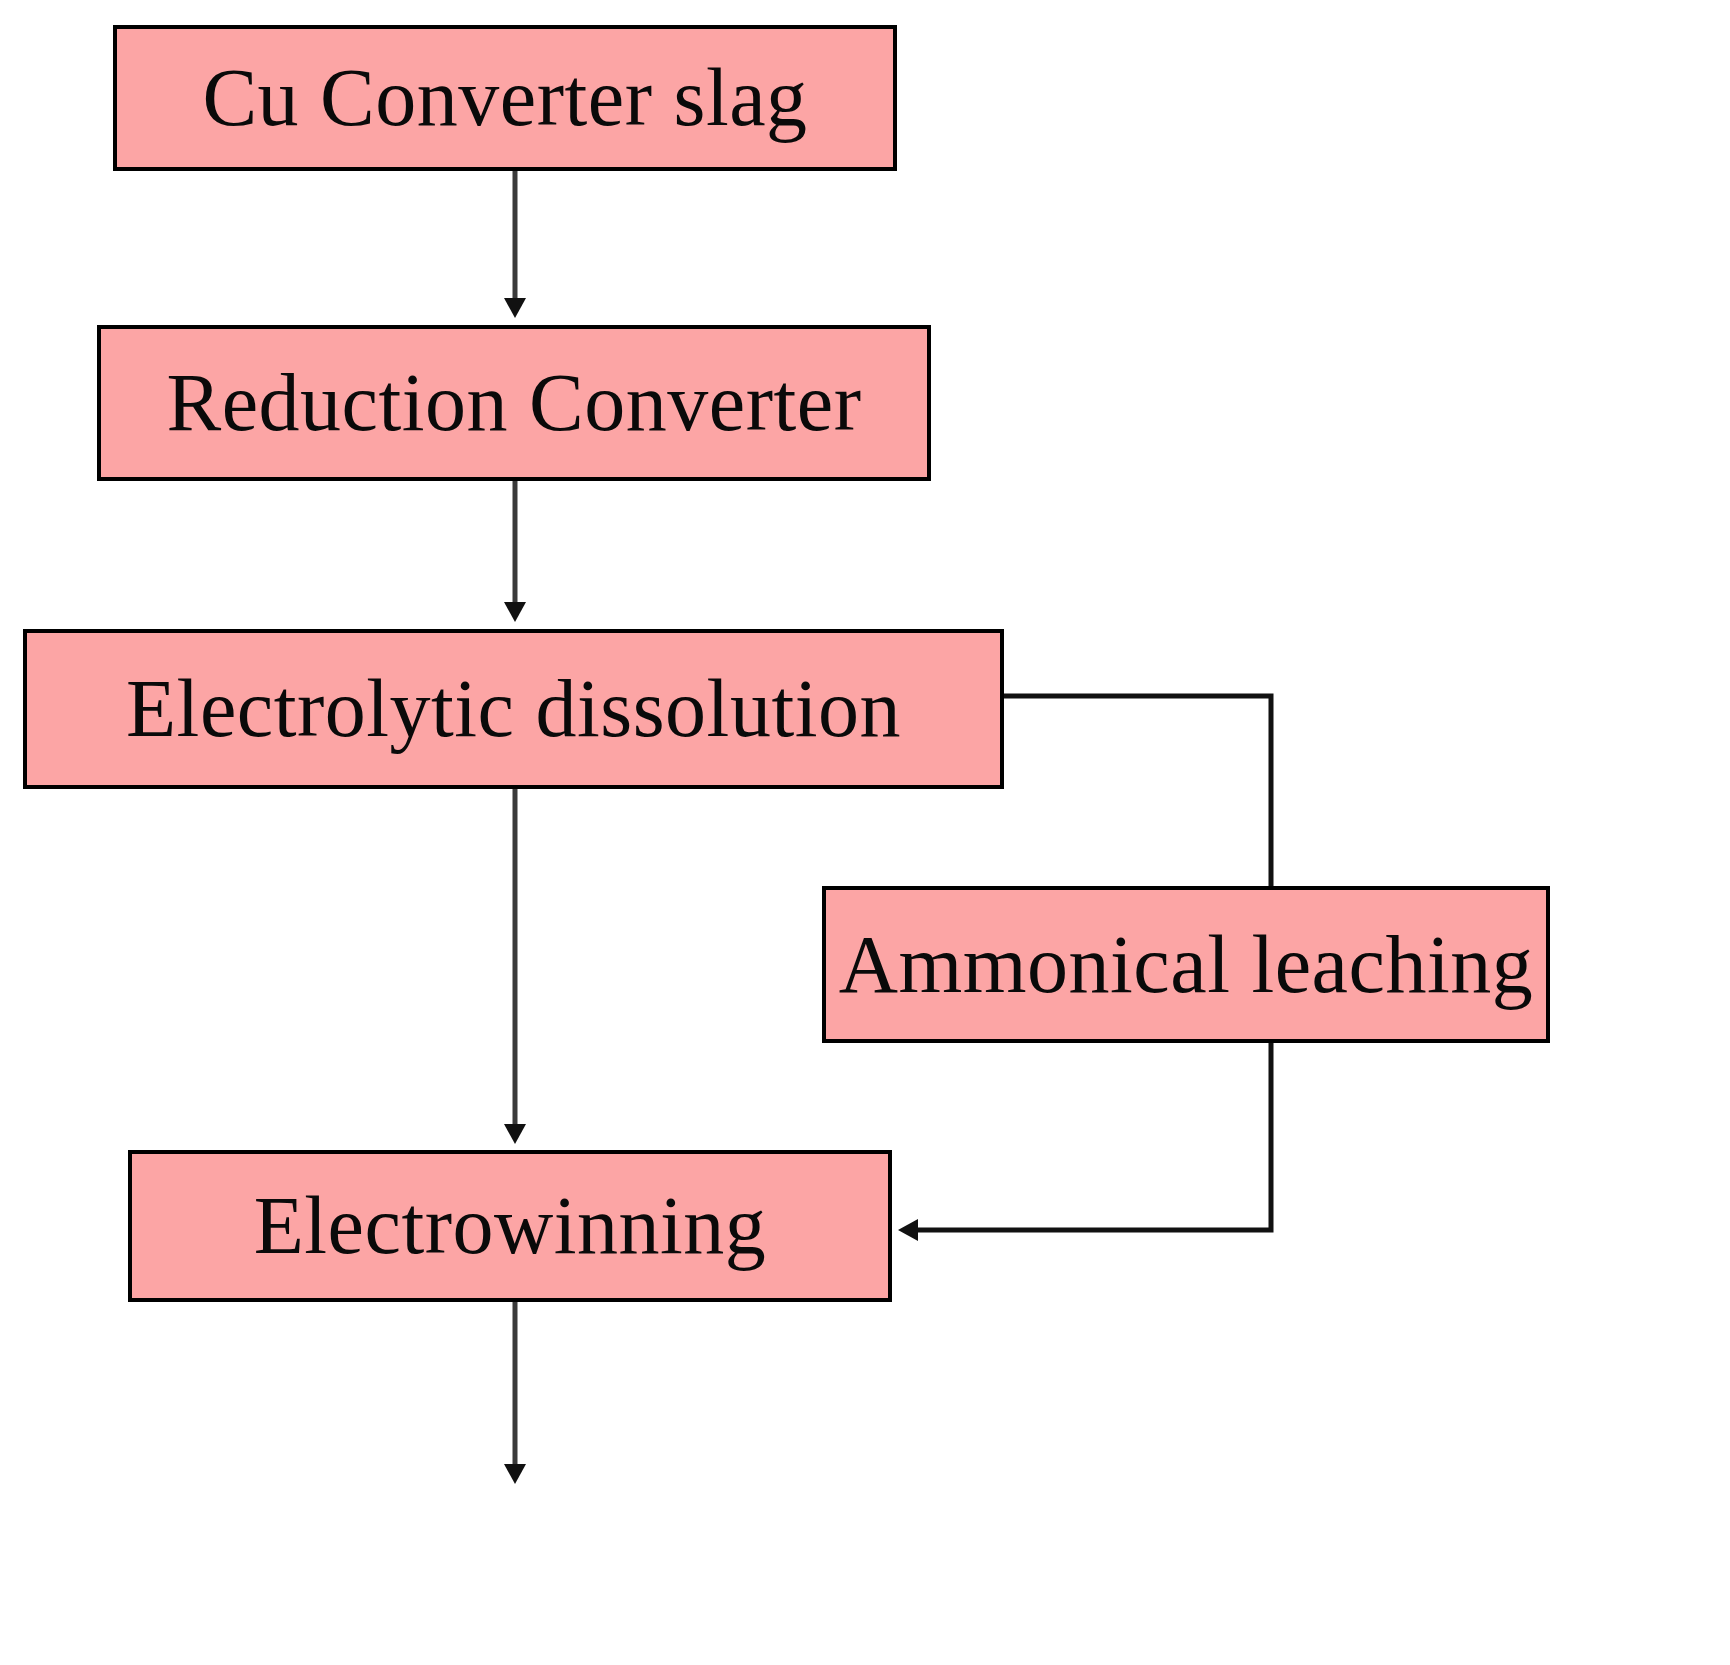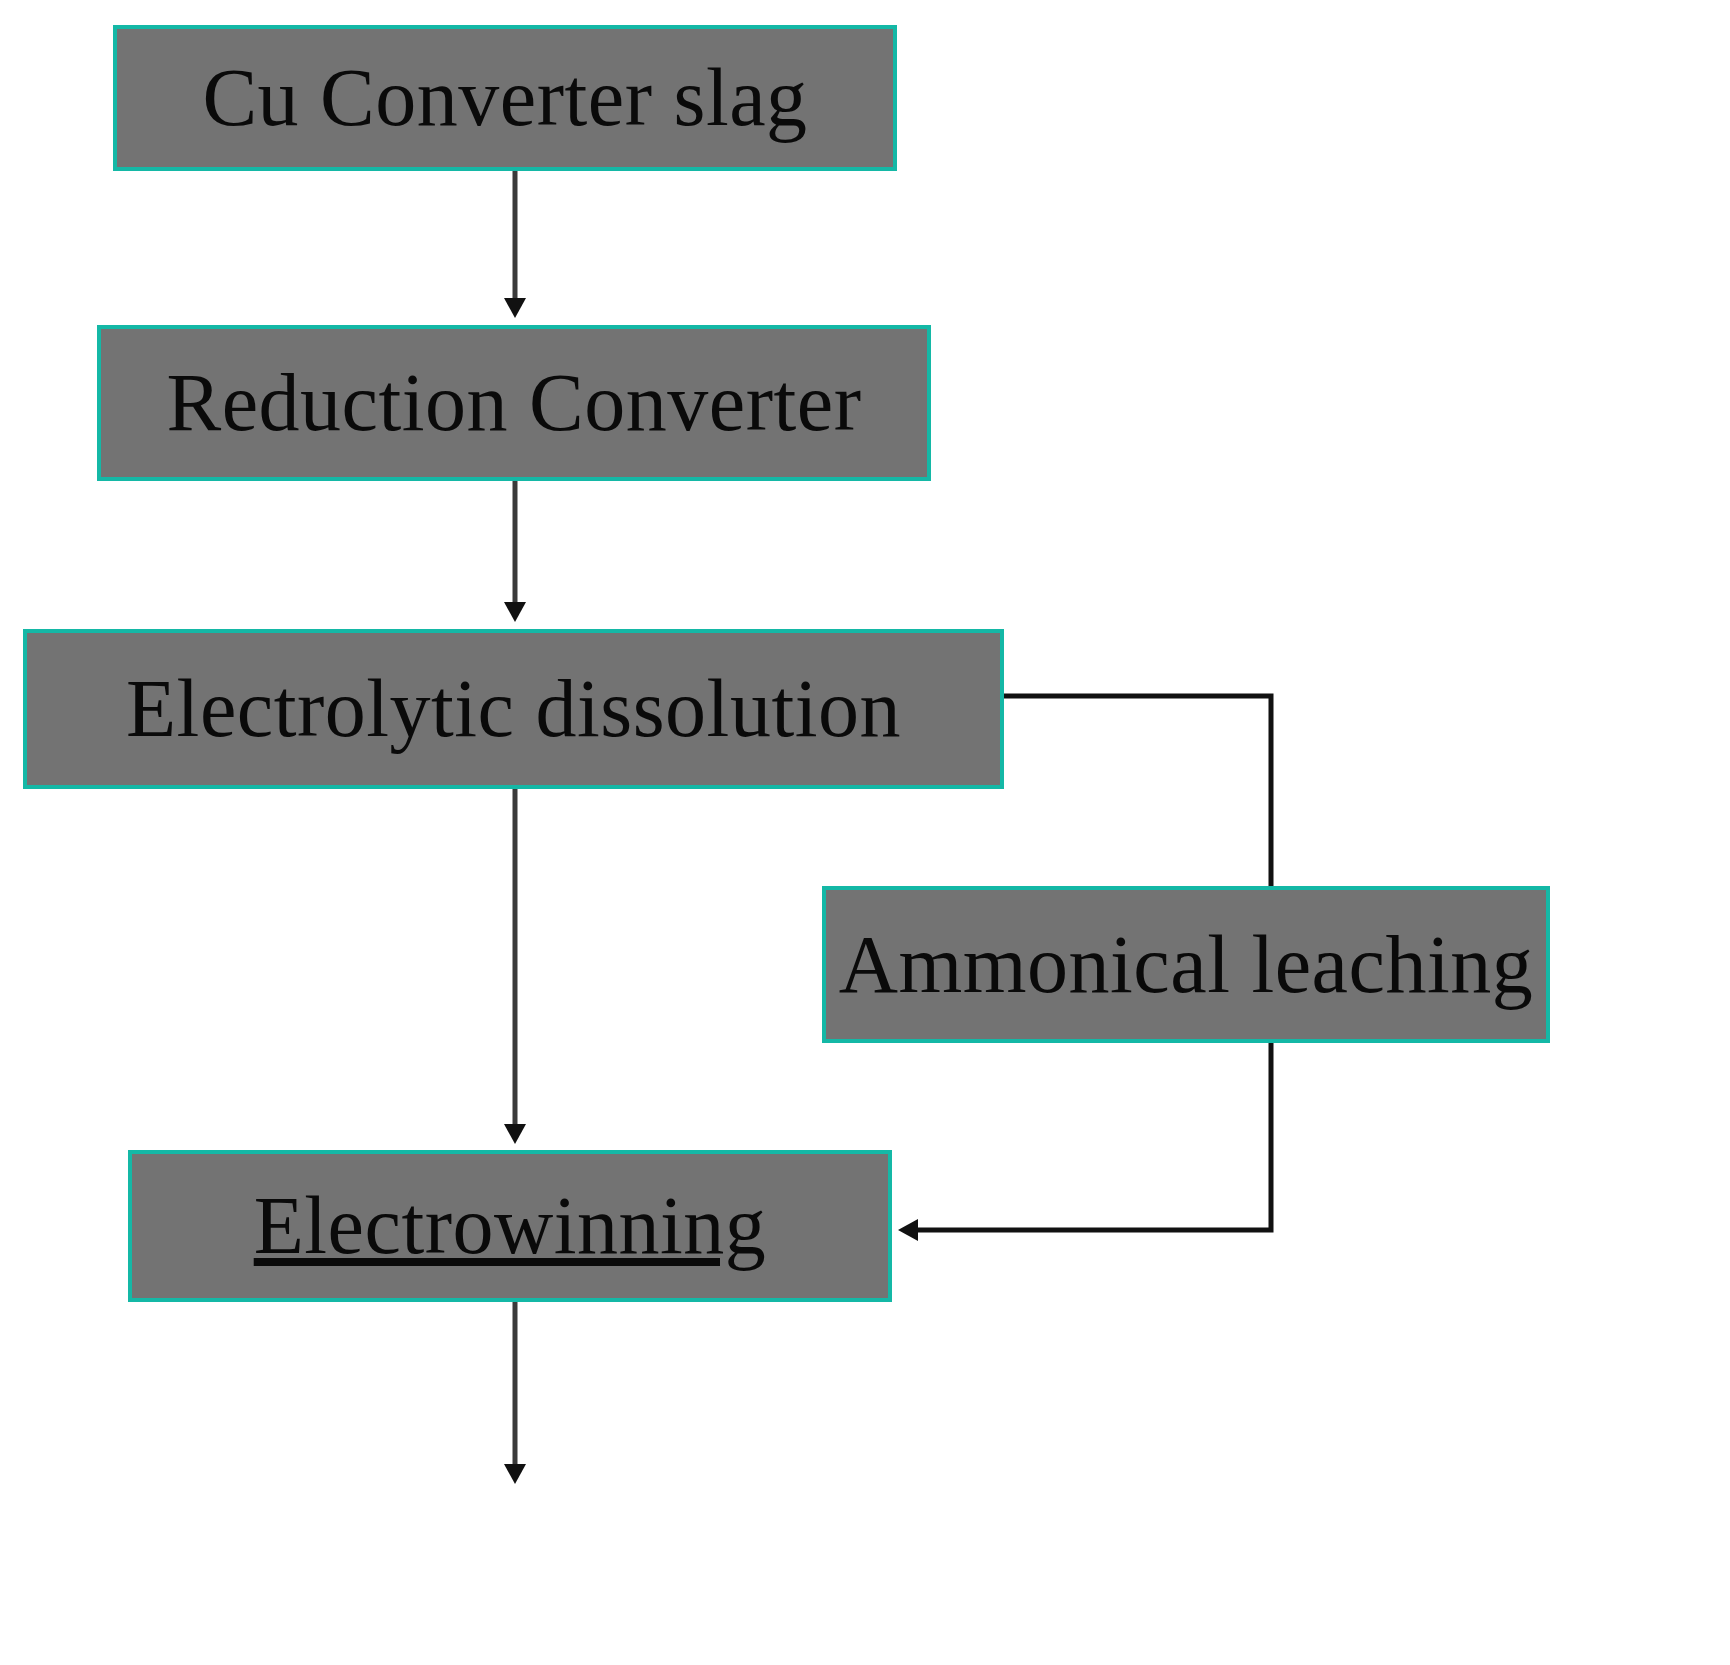--- a/index.html
+++ b/index.html
@@ -11,41 +11,41 @@
     position: relative;
     width: 1730px;
     height: 1665px;
     background: #ffffff;
     overflow: hidden;
     font-family: "Liberation Serif", "DejaVu Serif", serif;
   }
   .node {
     position: absolute;
     box-sizing: border-box;
-    border: 4px solid #14b8a6;
-    background: #737373;
+    border: 4px solid #000000;
+    background: #fca5a5;
     display: flex;
     align-items: center;
     justify-content: center;
     color: #0a0a0a;
     line-height: 1;
     z-index: 3;
   }
   .node-label {
     display: block;
     white-space: nowrap;
     font-weight: 400;
     letter-spacing: 0.5px;
   }
   
   #node-cu-converter-slag { left: 113px;  top: 25px;   width: 784px;  height: 146px; }
   #node-reduction-roasting { left: 97px;  top: 325px;  width: 834px;  height: 156px; }
   #node-electrolytic-dissolution { left: 23px; top: 629px; width: 981px; height: 160px; align-items: center; }
   #node-ammonical-leaching { left: 822px; top: 886px;  width: 728px;  height: 157px; }
-  #node-electrowinning { left: 128px; top: 1150px; width: 764px;  height: 152px; text-decoration: underline; }
+  #node-electrowinning { left: 128px; top: 1150px; width: 764px;  height: 152px; }
   #node-cobalt-deposits { left: 128px; top: 1490px; width: 780px;  height: 147px; }
 
   #node-cu-converter-slag .node-label { font-size: 82px; }
   #node-reduction-roasting .node-label { font-size: 82px; }
   #node-electrolytic-dissolution .node-label { font-size: 82px; }
   #node-ammonical-leaching .node-label { font-size: 82px; }
   #node-electrowinning .node-label { font-size: 82px; }
   #node-cobalt-deposits .node-label { font-size: 82px; }
 
   

